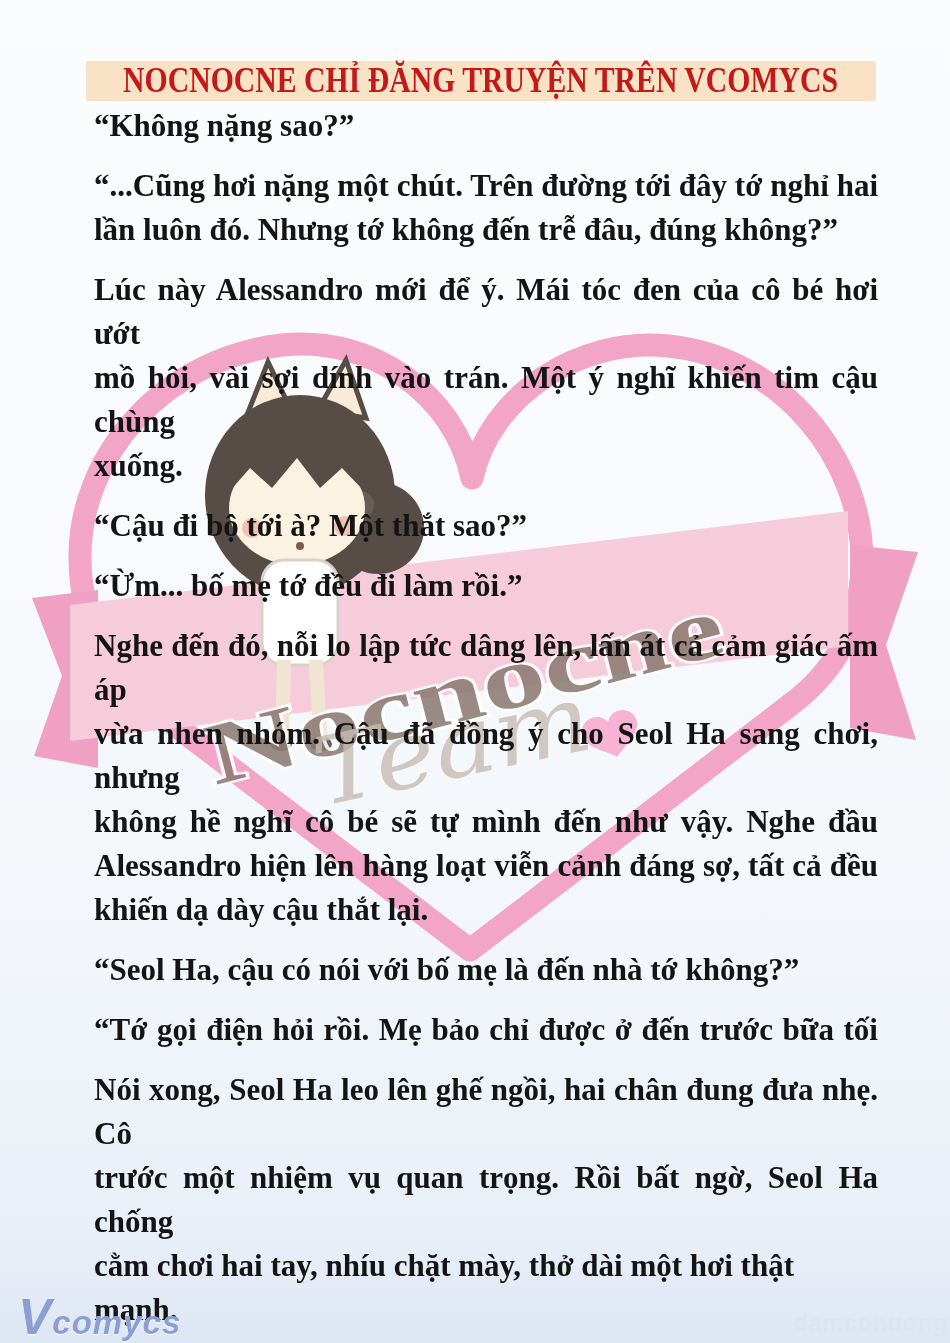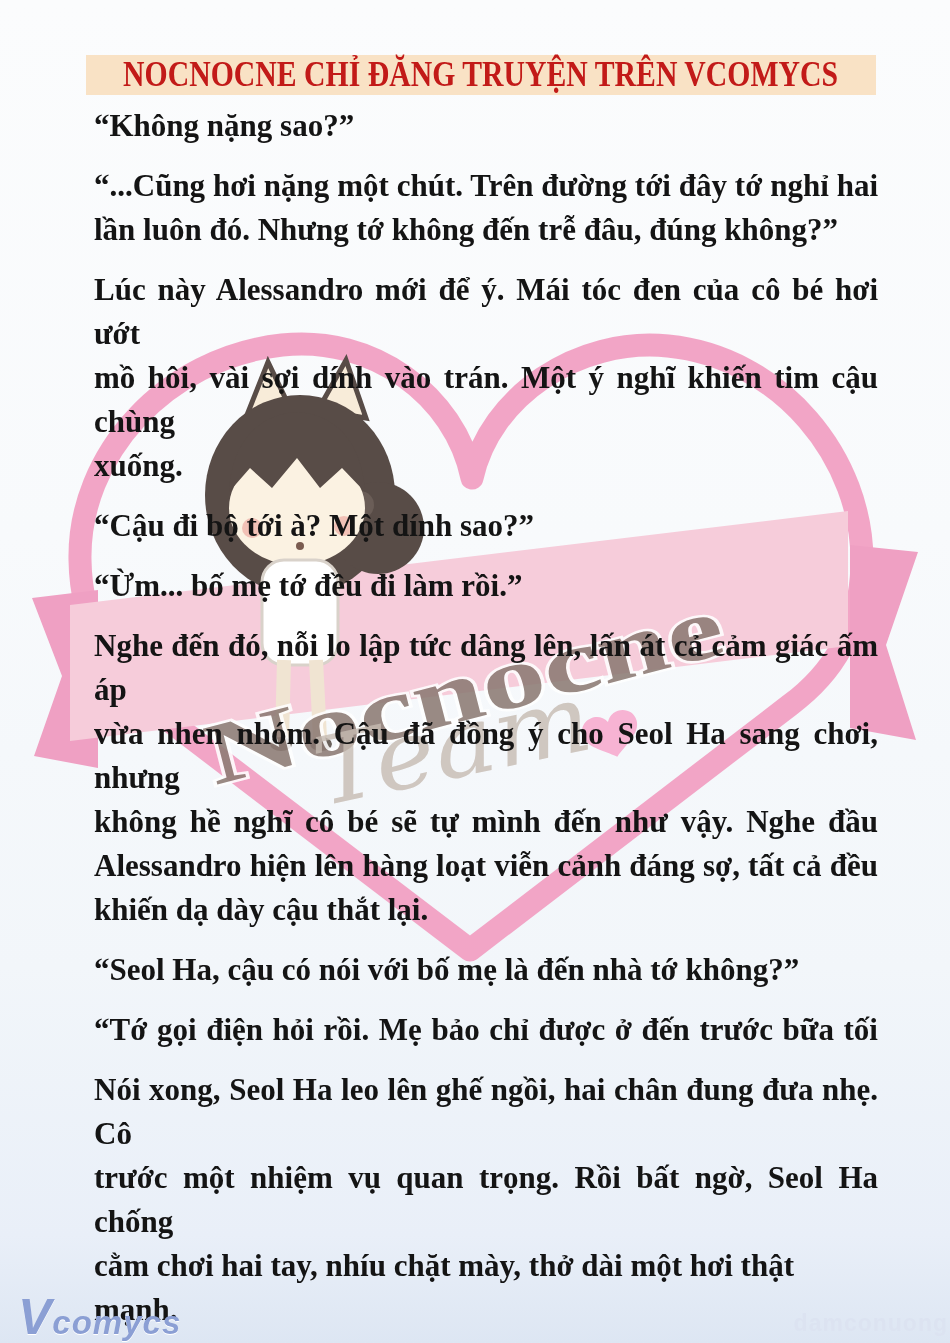--- a/index.html
+++ b/index.html
@@ -5,21 +5,21 @@
   html,body{margin:0;padding:0;}
   .page{
     position:relative;
     width:950px;height:1343px;
     overflow:hidden;
     background:linear-gradient(180deg,#fbfcfd 0%,#f8fafc 40%,#f2f6fa 72%,#e9eff8 92%,#dde6f3 100%);
     font-family:"Liberation Serif", serif;
   }
   
   .banner{
-    position:absolute;left:86px;top:55px;width:790px;height:40px;
+    position:absolute;left:86px;top:61px;width:790px;height:40px;
     background:#f9e2c5;
     display:flex;align-items:center;justify-content:center;
     z-index:3;
   }
   .banner-text{
     font-weight:700;font-size:35px;line-height:40px;white-space:nowrap;
     color:#c21a18;
     transform:scaleX(0.85);
     transform-origin:center;
     letter-spacing:0px;
@@ -117,21 +117,21 @@
       <div class="para">
         <div class="line jline">“...Cũng hơi nặng một chút. Trên đường tới đây tớ nghỉ hai</div>
         <div class="line">lần luôn đó. Nhưng tớ không đến trễ đâu, đúng không?”</div>
       </div>
       <div class="para">
         <div class="line jline">Lúc này Alessandro mới để ý. Mái tóc đen của cô bé hơi ướt</div>
         <div class="line jline">mồ hôi, vài sợi dính vào trán. Một ý nghĩ khiến tim cậu chùng</div>
         <div class="line">xuống.</div>
       </div>
       <div class="para">
-        <div class="line">“Cậu đi bộ tới à? Một dính sao?”</div>
+        <div class="line">“Cậu đi bộ tới à? Một thắt sao?”</div>
       </div>
       <div class="para">
         <div class="line">“Ừm... bố mẹ tớ đều đi làm rồi.”</div>
       </div>
       <div class="para">
         <div class="line jline">Nghe đến đó, nỗi lo lập tức dâng lên, lấn át cả cảm giác ấm áp</div>
         <div class="line jline">vừa nhen nhóm. Cậu đã đồng ý cho Seol Ha sang chơi, nhưng</div>
         <div class="line jline">không hề nghĩ cô bé sẽ tự mình đến như vậy. Nghe đầu</div>
         <div class="line jline">Alessandro hiện lên hàng loạt viễn cảnh đáng sợ, tất cả đều</div>
         <div class="line">khiến dạ dày cậu thắt lại.</div>

